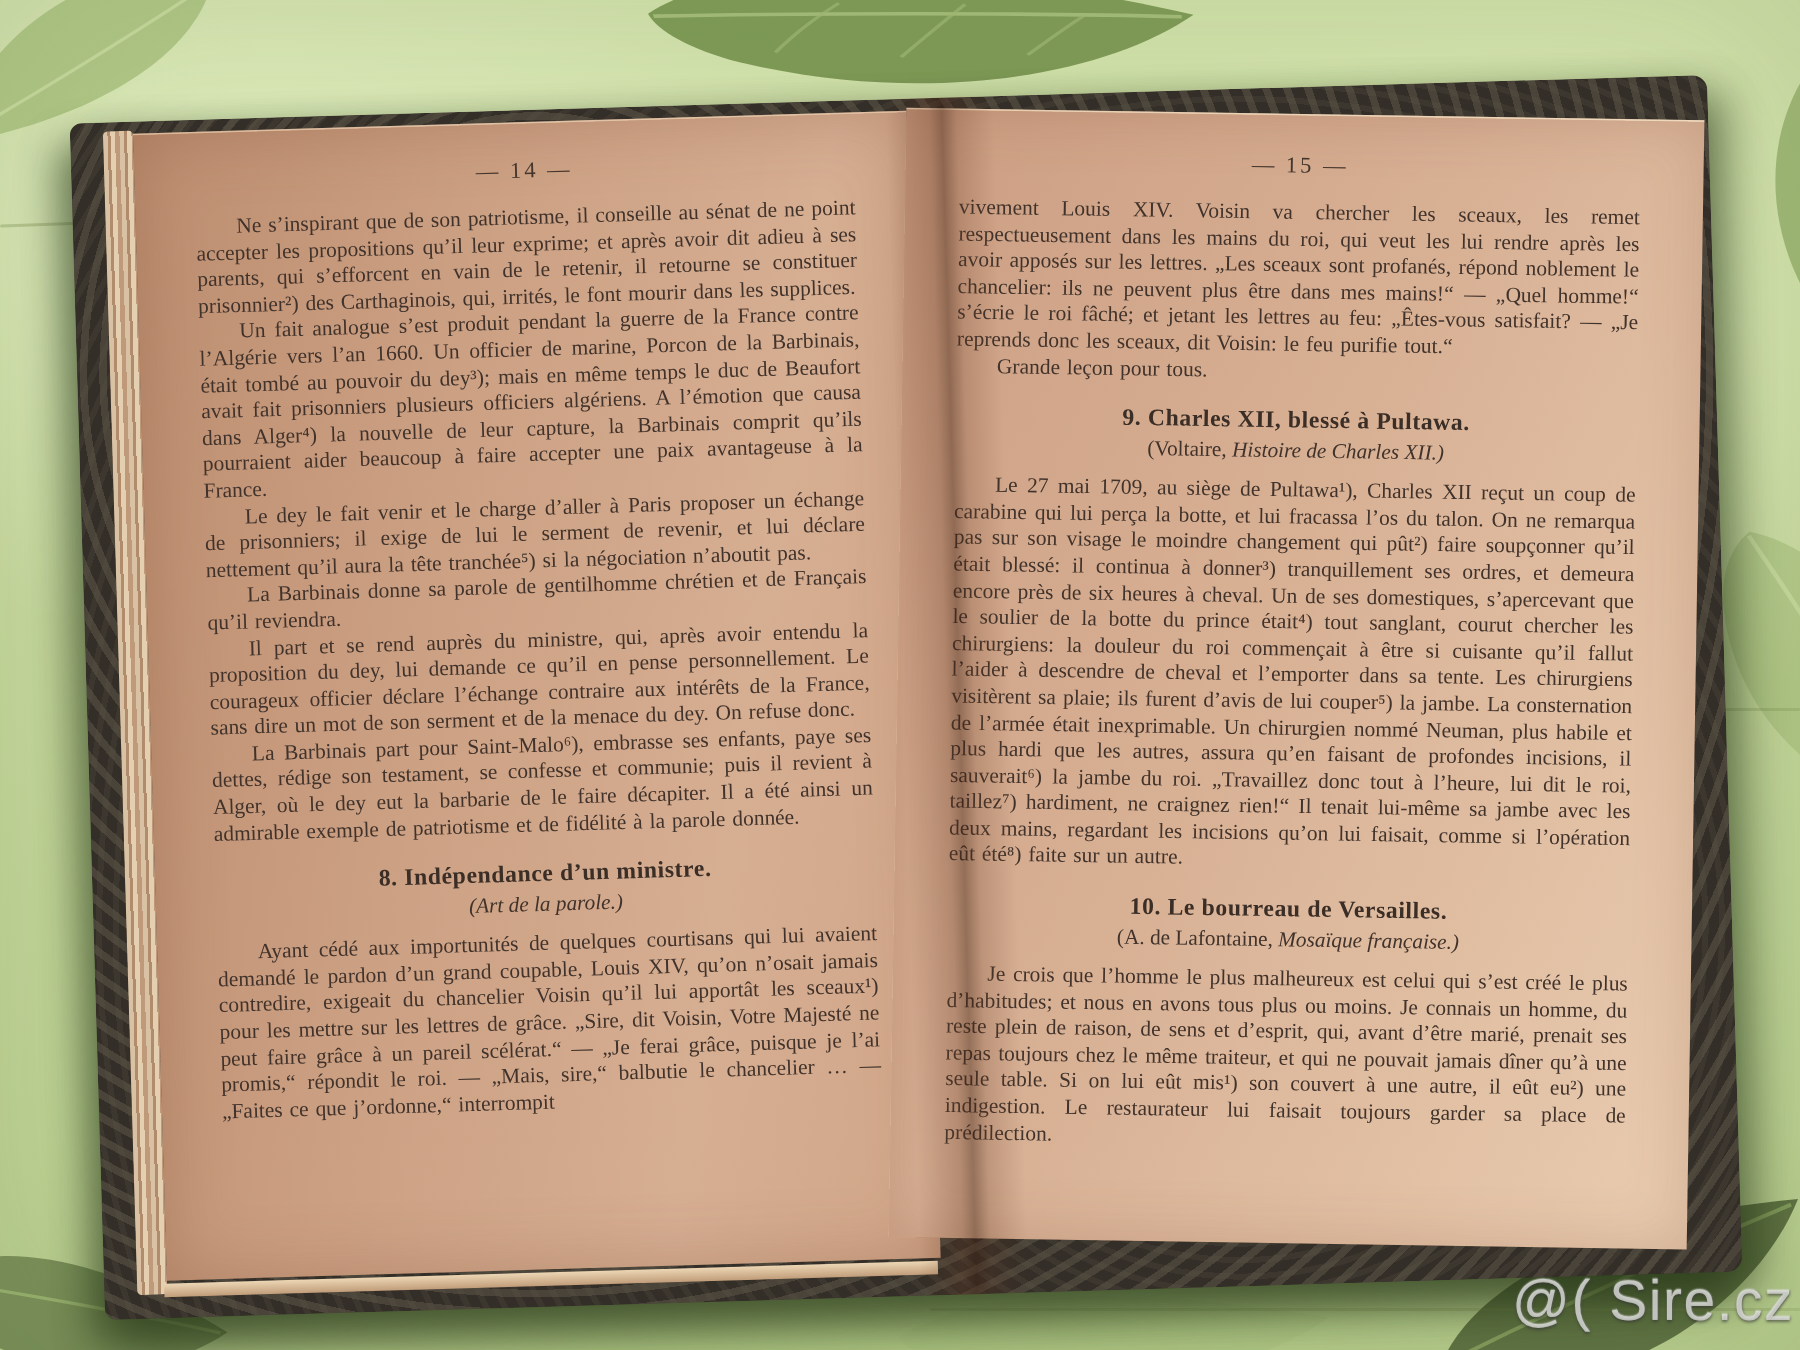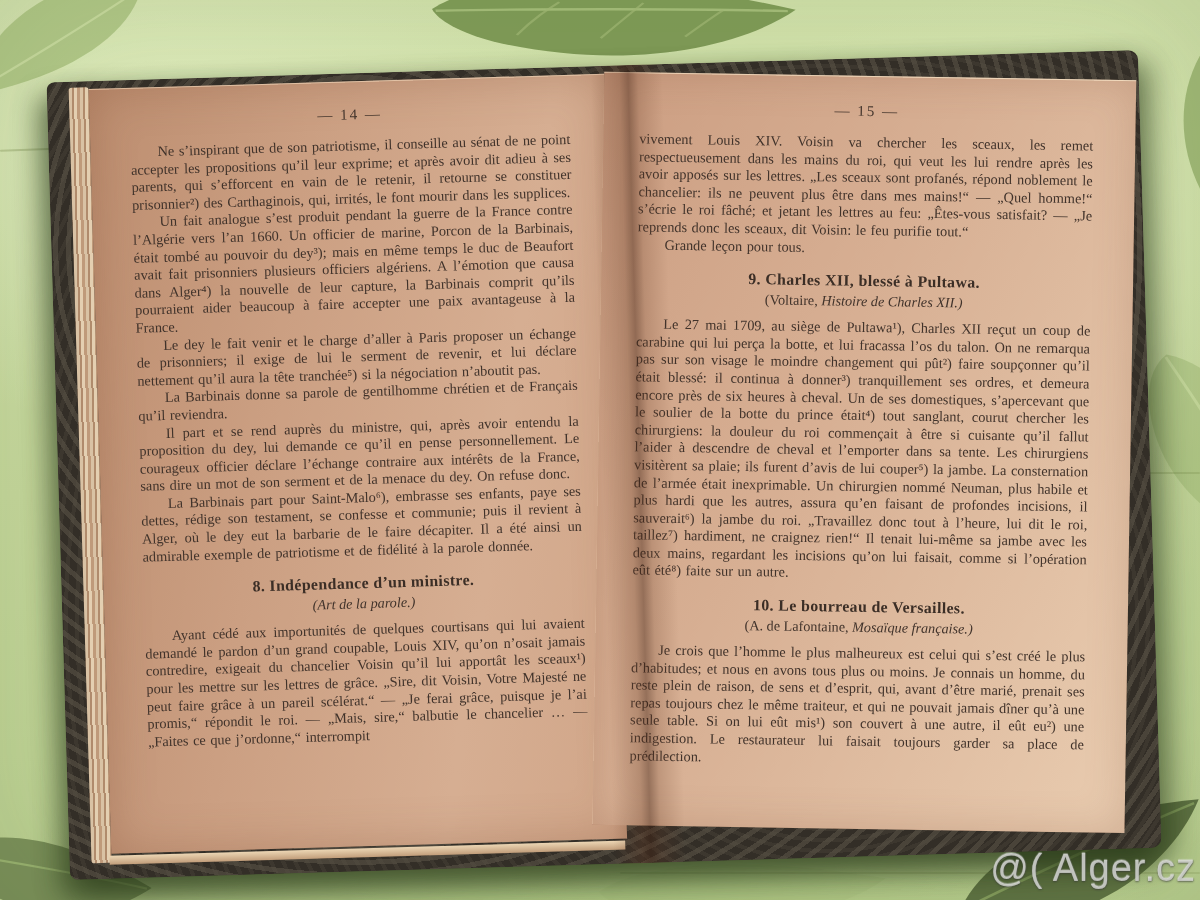--- a/index.html
+++ b/index.html
@@ -148,14 +148,14 @@
         <p class="body">Le 27 mai 1709, au siège de Pultawa¹), Charles XII reçut un coup de carabine qui lui perça la botte, et lui fracassa l’os du talon. On ne remarqua pas sur son visage le moindre changement qui pût²) faire soupçonner qu’il était blessé: il continua à donner³) tranquillement ses ordres, et demeura encore près de six heures à cheval. Un de ses domestiques, s’apercevant que le soulier de la botte du prince était⁴) tout sanglant, courut chercher les chirurgiens: la douleur du roi commençait à être si cuisante qu’il fallut l’aider à descendre de cheval et l’emporter dans sa tente. Les chirurgiens visitèrent sa plaie; ils furent d’avis de lui couper⁵) la jambe. La consternation de l’armée était inexprimable. Un chirurgien nommé Neuman, plus habile et plus hardi que les autres, assura qu’en faisant de profondes incisions, il sauverait⁶) la jambe du roi. „Travaillez donc tout à l’heure, lui dit le roi, taillez⁷) hardiment, ne craignez rien!“ Il tenait lui-même sa jambe avec les deux mains, regardant les incisions qu’on lui faisait, comme si l’opération eût été⁸) faite sur un autre.</p>
         <h3 class="section">10. Le bourreau de Versailles.</h3>
         <p class="sub"><span>(A. de Lafontaine, </span><span class="it">Mosaïque française.)</span></p>
         <p class="body">Je crois que l’homme le plus malheureux est celui qui s’est créé le plus d’habitudes; et nous en avons tous plus ou moins. Je connais un homme, du reste plein de raison, de sens et d’esprit, qui, avant d’être marié, prenait ses repas toujours chez le même traiteur, et qui ne pouvait jamais dîner qu’à une seule table. Si on lui eût mis¹) son couvert à une autre, il eût eu²) une indigestion. Le restaurateur lui faisait toujours garder sa place de prédilection.</p>
       </div>
     </div>
 
     <div class="gutter"></div>
   </div>
 
-  <div class="watermark">@( Alger.cz</div>
+  <div class="watermark">@( Sire.cz</div>
 </div>
 
 </body></html>

